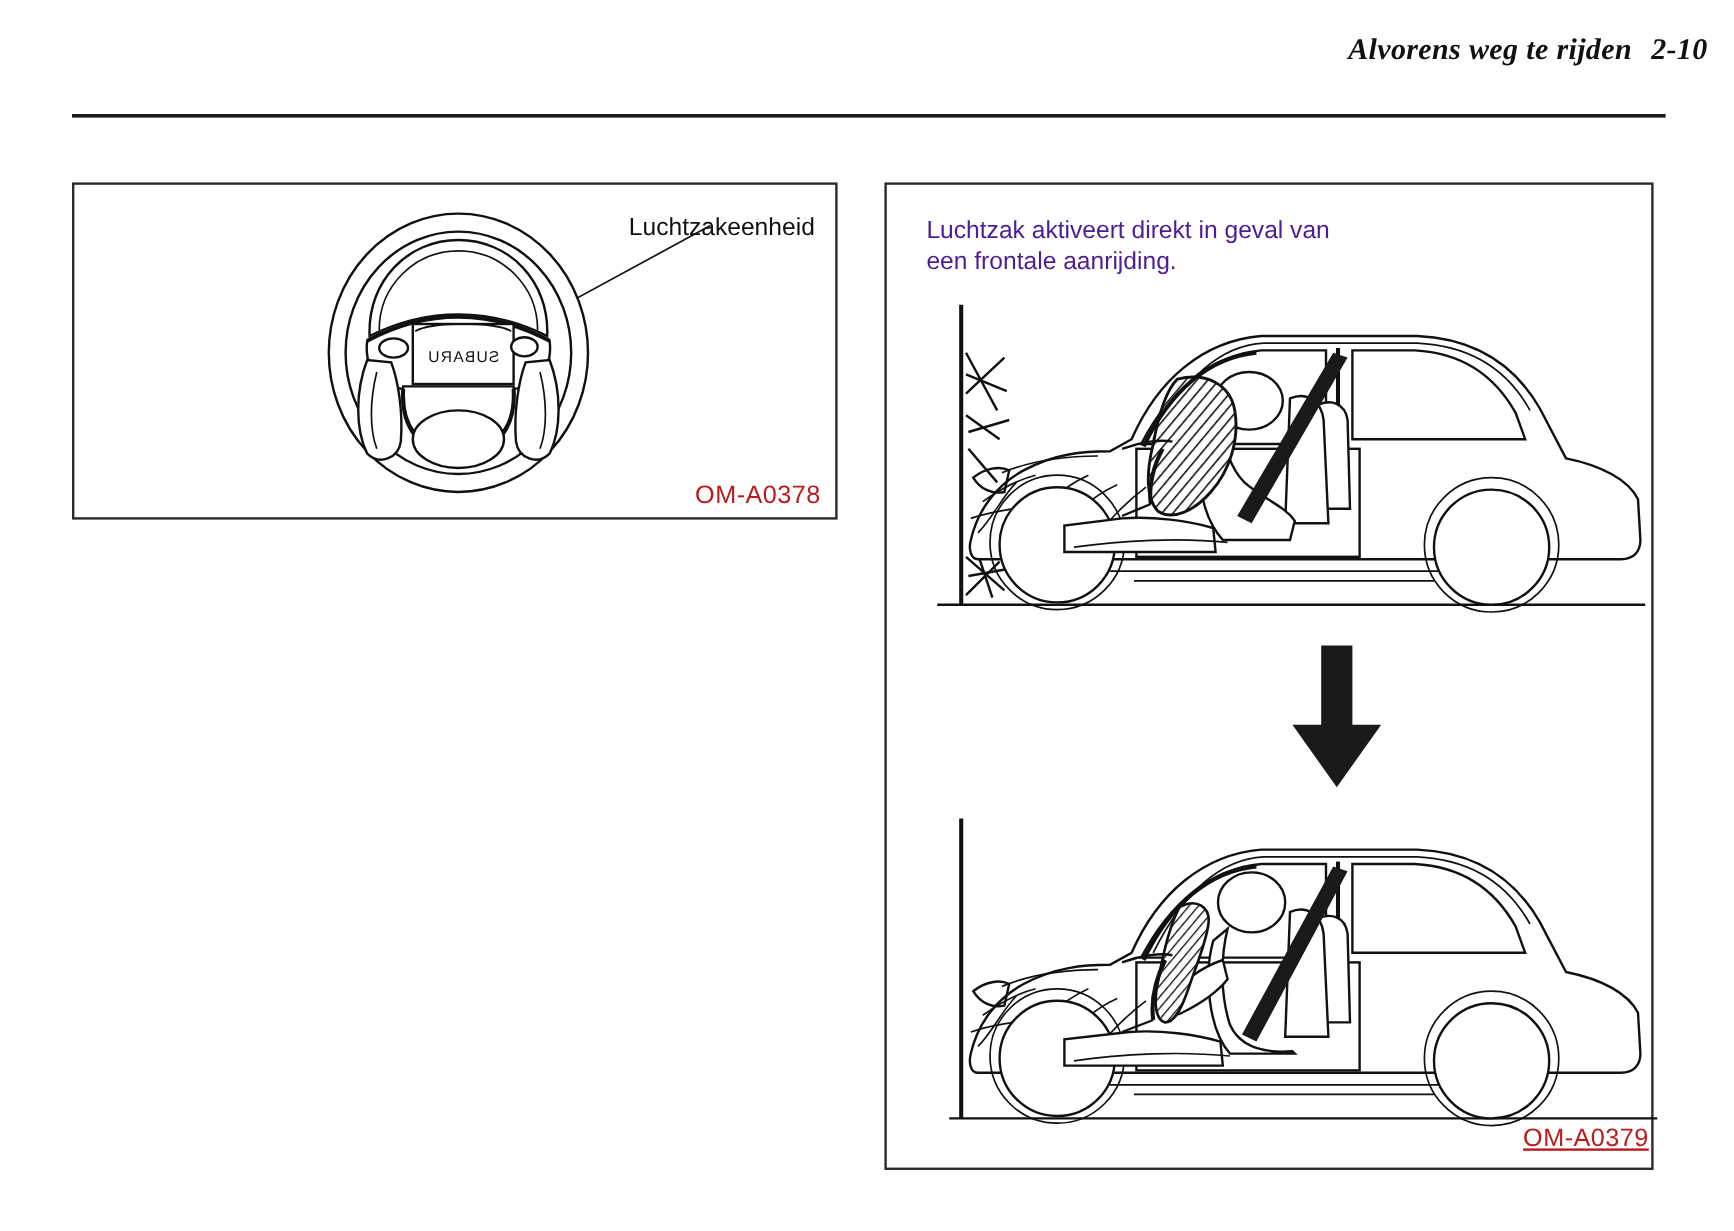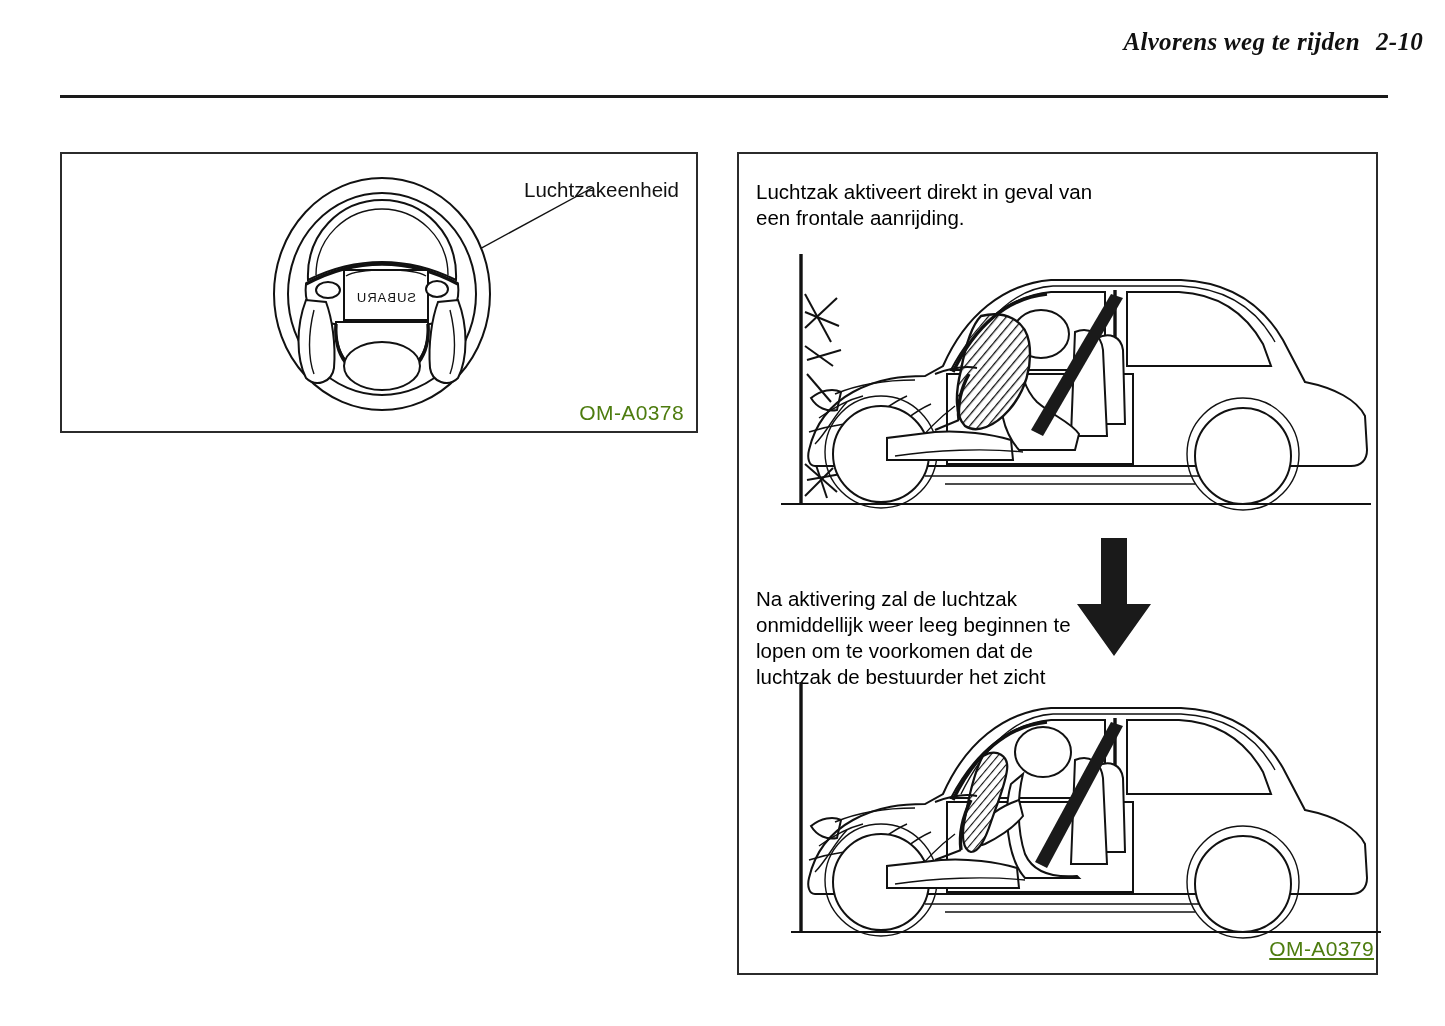--- a/index.html
+++ b/index.html
@@ -66,21 +66,21 @@
     left: 737px;
     top: 152px;
     width: 641px;
     height: 823px;
   }
 
   .fig-code {
     position: absolute;
     font-size: 21px;
     letter-spacing: 0.4px;
-    color: #4d7c0f;
+    color: #b91c1c;
     white-space: nowrap;
   }
   #fig-code-left {
     right: 12px;
     bottom: 6px;
   }
   #fig-code-right {
     right: 2px;
     bottom: 12px;
     text-decoration: underline;
@@ -101,22 +101,23 @@
     font-size: 20.5px;
     white-space: nowrap;
     color: #111;
   }
 
   
   .caption {
     position: absolute;
     font-size: 20.5px;
     line-height: 26px;
-    color: #000000;
+    color: #4c1d95;
     white-space: pre-line;
+    margin-left: 16px;
   }
   #caption-deploy {
     left: 17px;
     top: 25px;
     width: 420px;
   }
   #caption-deflate {
     left: 17px;
     top: 432px;
     width: 330px;
@@ -334,24 +335,20 @@
       <path class="ln-thick" d="M 178 118 C 200 72, 232 44, 272 40"></path>
     </svg>
   </div>
 
   <div id="transition-arrow">
     <svg width="90" height="130" viewBox="0 0 90 130">
       <path class="fill-k" d="M 32 6 L 58 6 L 58 72 L 82 72 L 45 124 L 8 72 L 32 72 Z"></path>
     </svg>
   </div>
 
-  <div class="caption" id="caption-deflate">Na aktivering zal de luchtzak
-onmiddellijk weer leeg beginnen te
-lopen om te voorkomen dat de
-luchtzak de bestuurder het zicht</div>
 
   <div id="scene-deflate">
     <svg width="600" height="260" viewBox="0 0 600 260">
 
       <line x1="6" y1="250" x2="596" y2="250" class="ln"></line>
 
       <line x1="16" y1="0" x2="16" y2="250" class="ln-thick"></line>
 
       <path class="fill-w" d="M 24 196
                C 30 170, 46 150, 68 138

